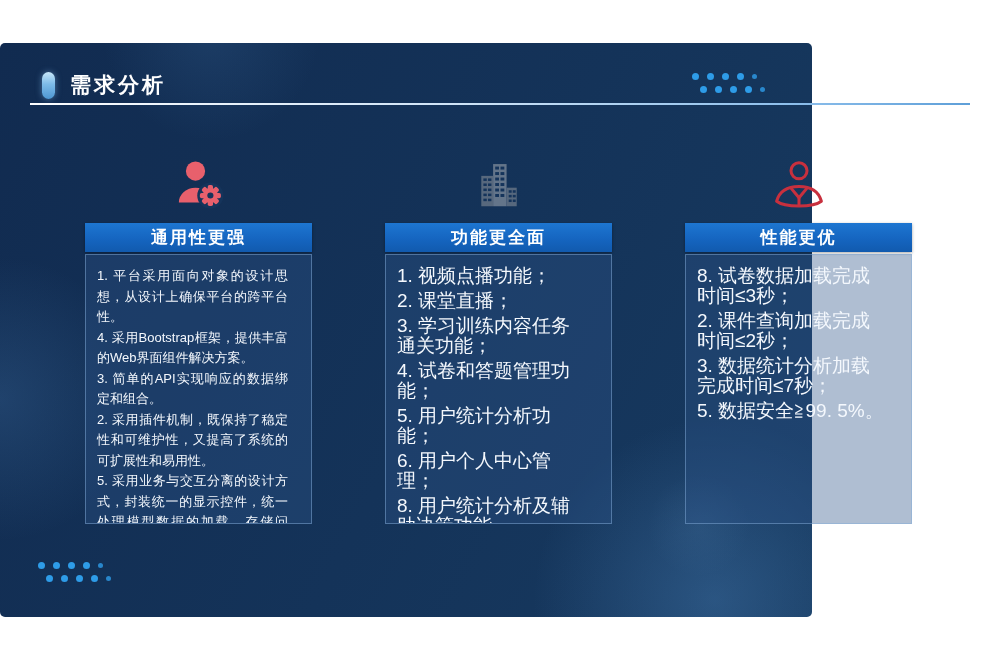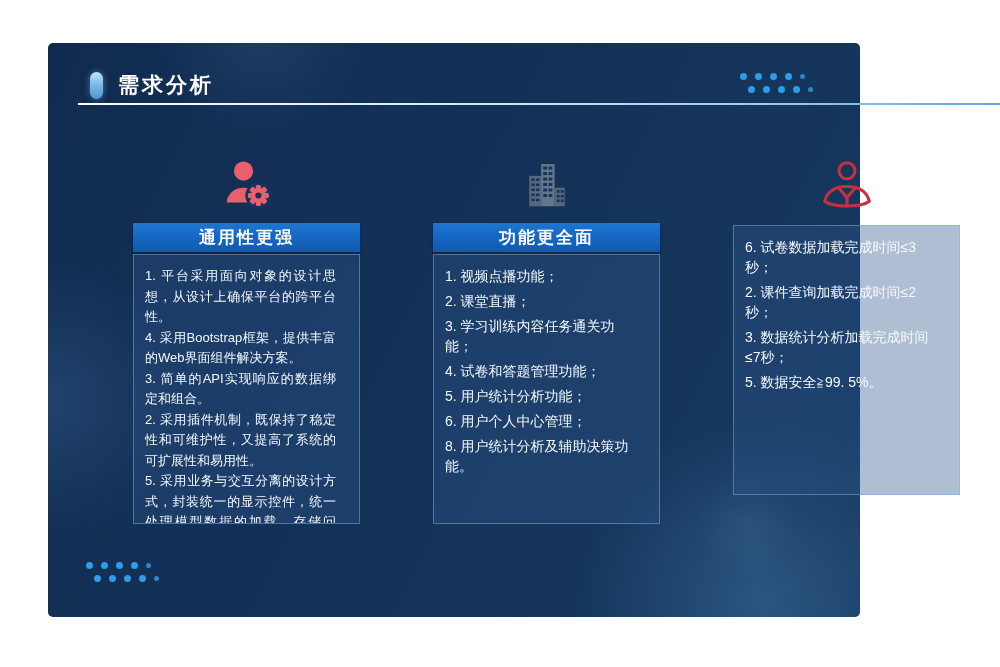--- a/index.html
+++ b/index.html
@@ -9,21 +9,20 @@
   .page{position:absolute;inset:0;background:#ffffff}
 
   .slide{
     position:absolute;left:0;top:43px;width:812px;height:574px;border-radius:5px;
     background:
       radial-gradient(circle at 88% 97%, rgba(82,140,198,.34), transparent 20%),
       radial-gradient(circle at 86% 84%, rgba(120,170,215,.10), transparent 6%),
       radial-gradient(circle at 0% 62%, rgba(82,140,198,.22), transparent 16%),
       radial-gradient(circle at 26% -2%, rgba(82,140,198,.16), transparent 13%),
       linear-gradient(118deg,#112b50 0%, #143359 55%, #173a60 100%);
-    margin-left: 48px;
   }
 
   
   .slide-header{position:absolute;left:42px;top:28px;display:flex;align-items:center;gap:15px}
   .pill{width:13px;height:27px;border-radius:7px;
     background:linear-gradient(180deg,#c7e7f9 0%,#7dbbe8 45%,#4e97d2 100%);
     box-shadow:0 0 6px rgba(130,190,240,.5)}
   .slide-title{color:#ffffff;font-size:21px;font-weight:bold;letter-spacing:3px}
   .rule{position:absolute;left:30px;top:60px;width:940px;height:2px;
     background:linear-gradient(to right,#fdfeff 0%,#cfe4f7 45%,#8fc0ec 80%,#5e9fd8 100%)}
@@ -42,21 +41,21 @@
   .icon-wrap{height:58px;display:flex;align-items:flex-end;justify-content:center;margin-bottom:10px}
   .col-header{width:100%;height:29px;line-height:29px;text-align:center;
     background:linear-gradient(180deg,#1d76d1 0%,#1565c0 55%,#115aae 100%);
     color:#fff;font-size:17px;font-weight:bold;letter-spacing:2px;
     box-shadow:0 1px 3px rgba(0,0,0,.35)}
   .card{width:100%;height:270px;margin-top:2px;list-style:none;
     background:rgba(44,84,136,.38);
     border:1px solid rgba(132,172,216,.5);
     padding:11px 23px 8px 11px;color:#f4f8fd;overflow:hidden}
   .card.dense li{font-size:13px;line-height:20.5px;text-align:justify}
-  .card.spaced li{font-size:14px;line-height:20px;margin-bottom:5px}
+  .card.spaced li{font-size:19px;line-height:20px;margin-bottom:5px}
 </style>
 </head>
 <body>
 
 <div class="page">
   <div class="slide">
 
     <div class="slide-header">
       <span class="pill"></span>
       <h1 class="slide-title">需求分析</h1>
@@ -157,22 +156,23 @@
 
       <section class="col">
         <div class="icon-wrap">
           <svg width="54" height="54" viewBox="0 0 64 64" fill="none" stroke="#C8303E" stroke-width="3.6" stroke-linecap="round" stroke-linejoin="round">
             <circle cx="32" cy="14" r="9.5"></circle>
             <path d="M5.5 50 C9 37 20 32.5 32 32.5 C44 32.5 55 37 58.5 50 C49 57.5 15 57.5 5.5 50 Z"></path>
             <path d="M22.5 34.5 L32 46 L41.5 34.5"></path>
             <path d="M32 46 L32 55"></path>
           </svg>
         </div>
+        <div class="col-header">性能更优</div>
         <ul class="card spaced">
-          <li>6. 试卷数据加载完成时间≤3秒；</li>
+          <li>8. 试卷数据加载完成时间≤3秒；</li>
           <li>2. 课件查询加载完成时间≤2秒；</li>
           <li>3. 数据统计分析加载完成时间≤7秒；</li>
           <li>5. 数据安全≧99. 5%。</li>
         </ul>
       </section>
 
     </div>
 
     <div class="dots bl">
       <i></i>

